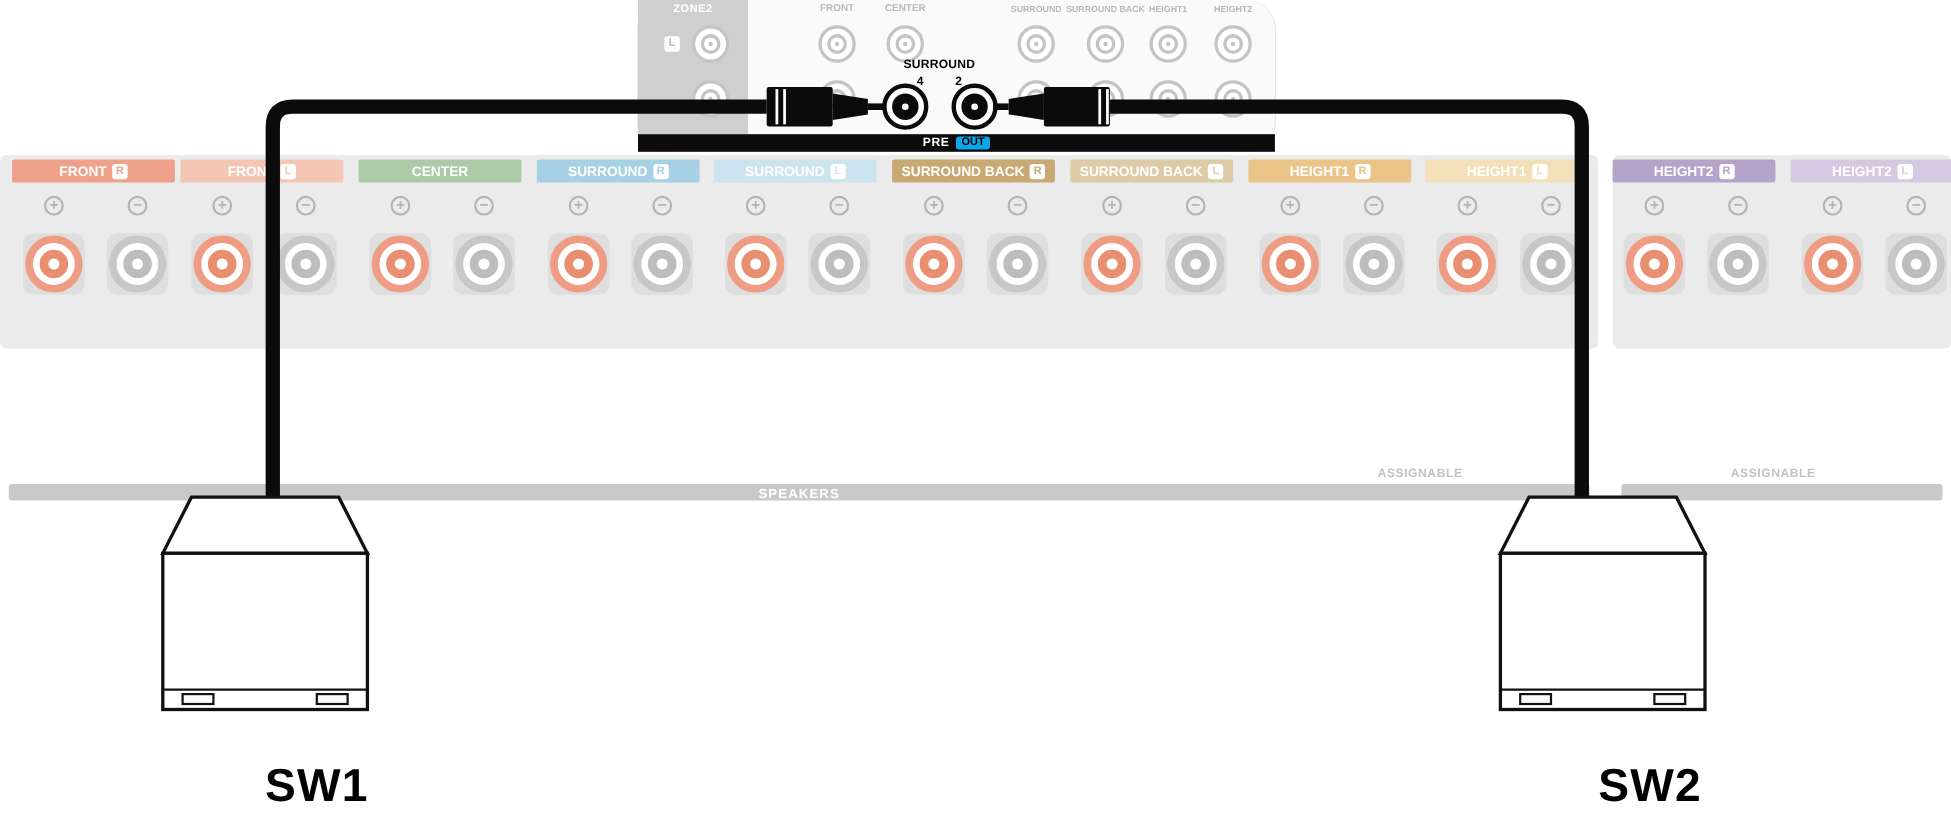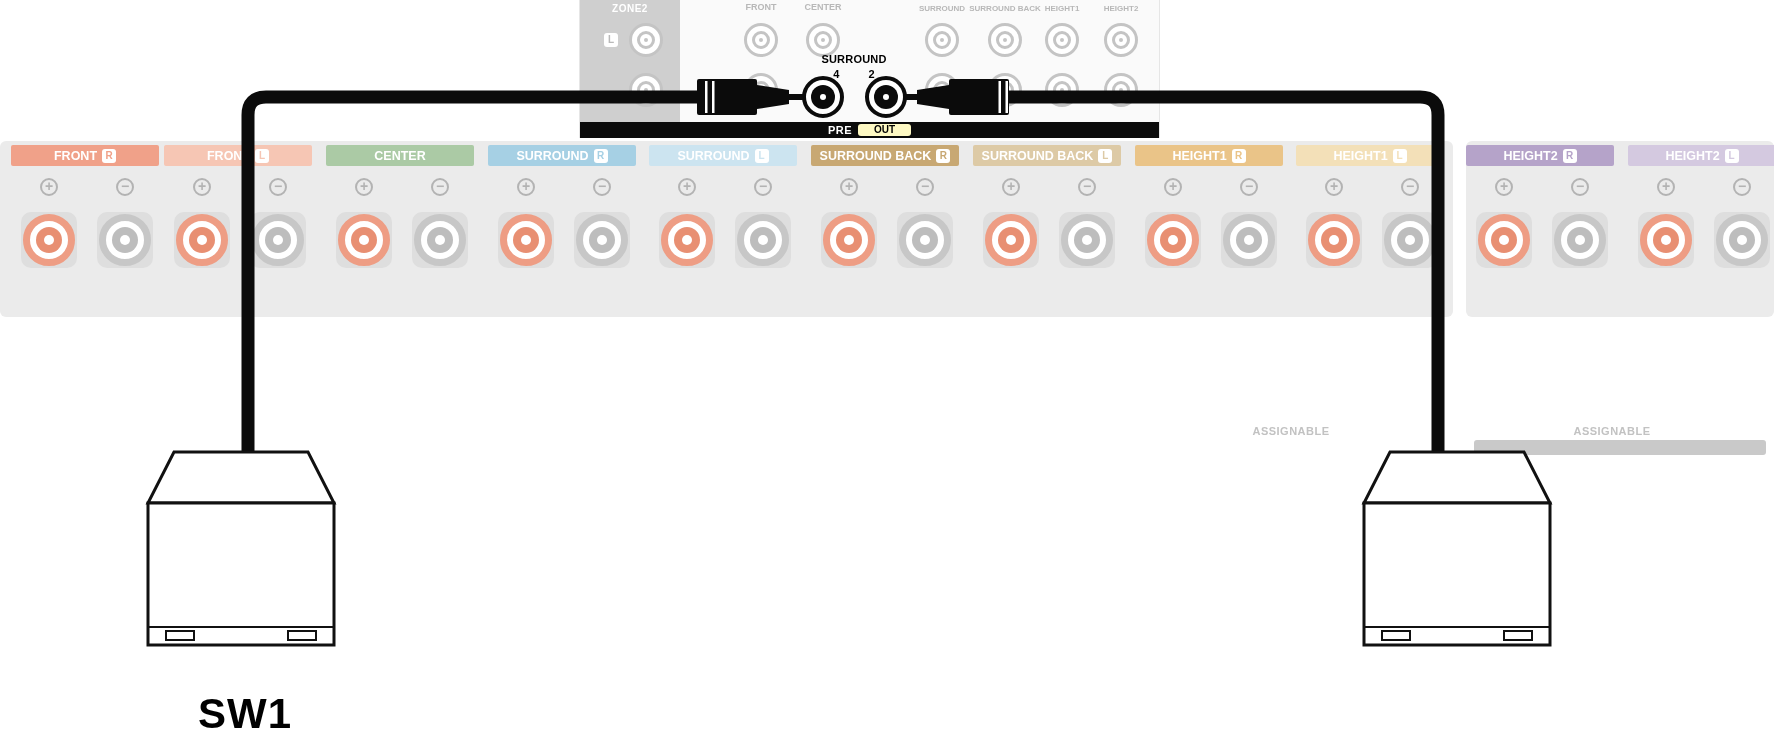--- a/index.html
+++ b/index.html
@@ -1,35 +1,35 @@
 <!DOCTYPE html>
 <html><head>
 <meta charset="utf-8">
 <style>
   * { margin:0; padding:0; box-sizing:border-box; }
   body { background:#fff; font-family:"Liberation Sans", sans-serif; }
   .canvas { position:relative; width:1774px; height:746px; background:#fff; overflow:hidden; }
 
   
-  .preout-panel { position:absolute; left:579px; top:0; width:581px; height:138px; background:#fafafa; border-left:1px solid #e6e6e6; border-right:1px solid #e6e6e6; }
+  .preout-panel { position:absolute; left:579px; top:0; width:581px; height:138px; background:#fafafa; border-left:1px solid #e6e6e6; border-right:1px solid #e6e6e6;border-radius:27px; }
   .zone2-block { position:absolute; left:0; top:0; width:100px; height:122px; background:#cfcfcf; }
   .zone2-label { position:absolute; left:0; top:3px; width:100%; text-align:center; font-size:10px; font-weight:bold; color:#fff; letter-spacing:.5px; }
   .l-badge { position:absolute; left:24px; top:33px; width:14px; height:14px; background:#fff; border-radius:3px; color:#b9b9b9; font-size:10px; font-weight:bold; text-align:center; line-height:14px; }
   .panel-col-label { position:absolute; text-align:center; font-weight:bold; color:#b8b8b8; }
   .rca { position:absolute; width:34px; height:34px; border:3px solid #c4c4c4; border-radius:50%; background:#fff; }
   .rca::before { content:''; position:absolute; inset:5px; border:3px solid #c4c4c4; border-radius:50%; }
   .rca::after  { content:''; position:absolute; inset:12px; background:#c4c4c4; border-radius:50%; }
   .bjack { position:absolute; width:42px; height:42px; border:4px solid #0b0b0b; border-radius:50%; background:#fff; }
   .bjack .bj-in  { position:absolute; inset:5px; background:#0b0b0b; border-radius:50%; }
   .bjack .bj-hole{ position:absolute; inset:14px; background:#fff; border-radius:50%; }
   .sub-label   { position:absolute; left:214px; top:53px; width:120px; text-align:center; font-size:11px; font-weight:bold; color:#000; letter-spacing:.2px; }
   .sub-numbers { position:absolute; left:214px; top:68px; width:120px; text-align:center; font-size:11px; font-weight:bold; color:#000; word-spacing:26px; }
   .preout-bar { position:absolute; left:0; top:122px; width:100%; height:16px; background:#0b0b0b; display:flex; align-items:center; justify-content:center; }
   .preout-pre { color:#fff; font-size:11px; font-weight:bold; letter-spacing:.5px; }
-  .preout-out { margin-left:6px; background:#fef9c3; color:#000; font-size:10px; font-weight:bold; padding:0 16px; border-radius:3px; line-height:12px; }
+  .preout-out { margin-left:6px; background:#0ea5e9; color:#000; font-size:10px; font-weight:bold; padding:0 5px; border-radius:3px; line-height:12px; }
 
   
   .strip { position:absolute; left:0; top:141px; width:1774px; height:176px; }
   .strip-bg { position:absolute; top:0; height:176px; background:#ebebeb; border-radius:6px; }
   .strip-bg.left  { left:0; width:1453px; }
   .strip-bg.right { left:1466px; width:308px; }
   .channel { position:absolute; top:4px; width:148px; height:168px; }
   .band { position:absolute; left:0; top:0; width:148px; height:21px; border-radius:2px; display:flex; align-items:center; justify-content:center; gap:5px; }
   .band-name { font-size:12.5px; font-weight:bold; color:#fff; white-space:nowrap; }
   .band-badge { width:14px; height:14px; background:#fff; border-radius:3px; font-size:10px; font-weight:bold; text-align:center; line-height:14px; flex:0 0 auto; }
@@ -39,21 +39,21 @@
   .post .ring  { position:absolute; inset:2px; border-width:7px; border-style:solid; border-radius:50%; background:#fff; }
   .post .core  { position:absolute; inset:15px; border-radius:50%; }
   .post .core::after { content:''; position:absolute; inset:8px; background:#fff; border-radius:50%; }
   .assignable { position:absolute; top:284px; width:140px; text-align:center; font-size:11px; font-weight:bold; color:#c2c2c2; letter-spacing:.5px; }
   .speakers-band { position:absolute; top:299px; height:15px; background:#c9c9c9; border-radius:3px; text-align:center; }
   .speakers-band span { color:#fff; font-size:12px; font-weight:bold; letter-spacing:1px; line-height:15px; }
 
   
   .overlay { position:absolute; left:0; top:0; width:1774px; height:746px; pointer-events:none; }
 
-  .sw-caption { position:absolute; width:180px; text-align:center; font-size:42px; font-weight:bold; color:#000; letter-spacing:1px; }
+  .sw-caption { position:absolute; width:180px; text-align:right; font-size:42px; font-weight:bold; color:#000; letter-spacing:1px; }
   .sw-caption.one { left:155px; top:690px; }
   .sw-caption.two { left:1367px; top:690px; }
 </style>
 </head>
 <body>
 
 <div class="canvas">
 
   <div class="strip">
     <div class="strip-bg left"></div>
@@ -252,20 +252,23 @@
           <div class="sign" style="left: 105px;">−</div>
           <div class="post" style="left: 86px;">
             <div class="plate"></div>
             <div class="ring" style="border-color: rgb(199, 199, 199);"></div>
             <div class="core" style="background: rgb(189, 189, 189);"></div>
           </div>
         </div>
       </div>
     <div class="assignable" style="left:1221px;">ASSIGNABLE</div>
     <div class="assignable" style="left:1542px;">ASSIGNABLE</div>
+    <div class="speakers-band" style="left:8px; width:1437px;">
+      <span>SPEAKERS</span>
+    </div>
     <div class="speakers-band" style="left:1474px; width:292px;"></div>
   </div>
 
   <div class="preout-panel">
     <div class="zone2-block">
       <div class="zone2-label">ZONE2</div>
       <div class="l-badge">L</div>
       <div class="rca" style="left:49px; top:23px;"></div>
       <div class="rca" style="left:49px; top:73px;"></div>
     </div>
@@ -341,14 +344,15 @@
     <g>
       <path d="M1390 452 L1524 452 L1550 503 L1364 503 Z" fill="#fff" stroke="#111" stroke-width="3"></path>
       <rect x="1364" y="503" width="186" height="142" fill="#fff" stroke="#111" stroke-width="3"></rect>
       <line x1="1364" y1="627" x2="1550" y2="627" stroke="#111" stroke-width="2"></line>
       <rect x="1382" y="631" width="28" height="9" fill="#fff" stroke="#111" stroke-width="2"></rect>
       <rect x="1504" y="631" width="28" height="9" fill="#fff" stroke="#111" stroke-width="2"></rect>
     </g>
   </svg>
 
   <div class="sw-caption one">SW1</div>
+  <div class="sw-caption two">SW2</div>
 
 </div>
 
 </body></html>

